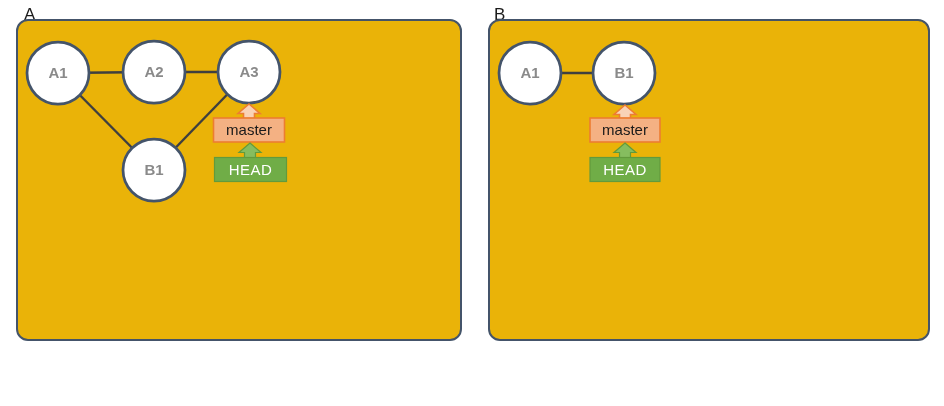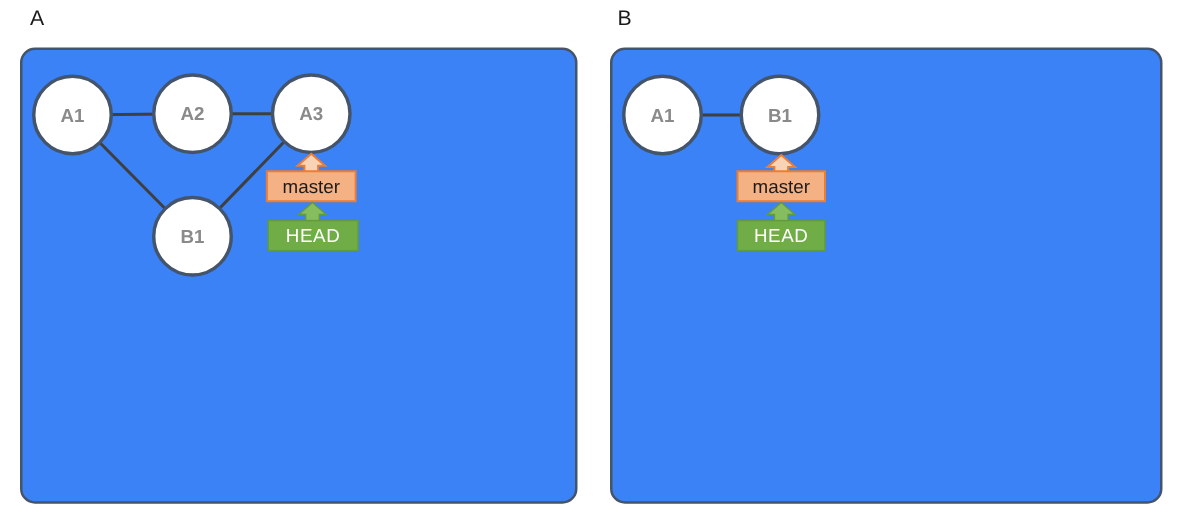--- a/index.html
+++ b/index.html
@@ -31,25 +31,25 @@
     position: absolute;
     font-size: 17px;
     font-weight: 400;
     color: var(--title-text);
     letter-spacing: 0.5px;
   }
   .title-a { left: 24px; top: 5px; }
   .title-b { left: 494px; top: 5px; }
   .panel {
     position: absolute;
-    top: 38px;
-    height: 365px;
+    top: 19px;
+    height: 322px;
     border: 2px solid var(--panel-border);
     border-radius: 12px;
-    background: #3b82f6;
+    background: #eab308;
   }
   .panel-a { left: 16px;  width: 446px; }
   .panel-b { left: 488px; width: 442px; }
   .panel svg { display: block; }
 
   .edge { stroke: var(--edge); stroke-width: 2.4px; fill: none; }
   .node { fill: var(--node-fill); stroke: var(--node-stroke); stroke-width: 2.75px; }
   .node-label {
     fill: var(--node-label);
     font-family: "Liberation Sans", sans-serif;

